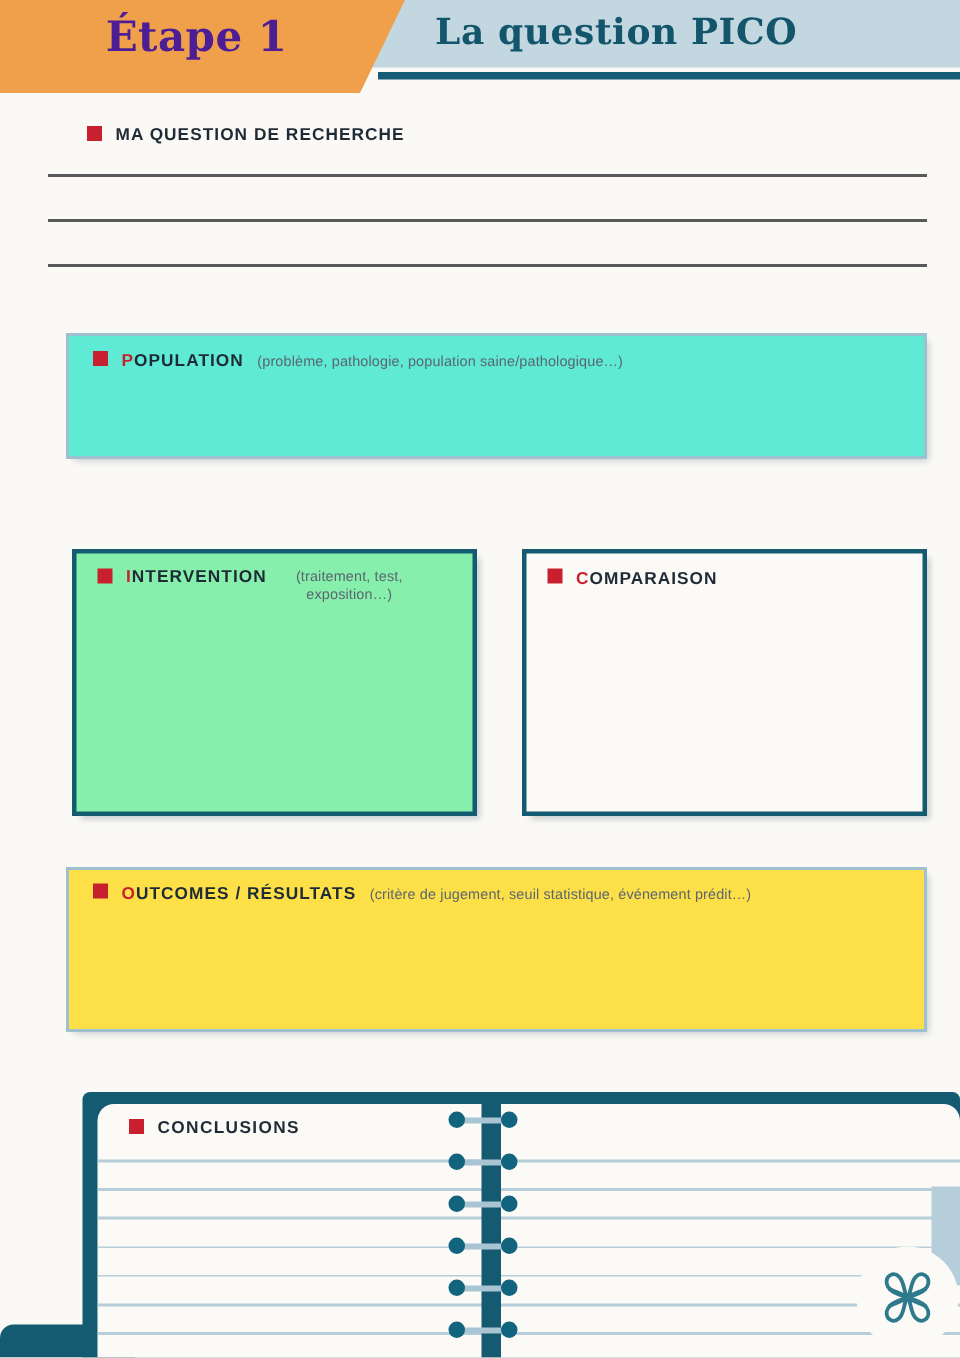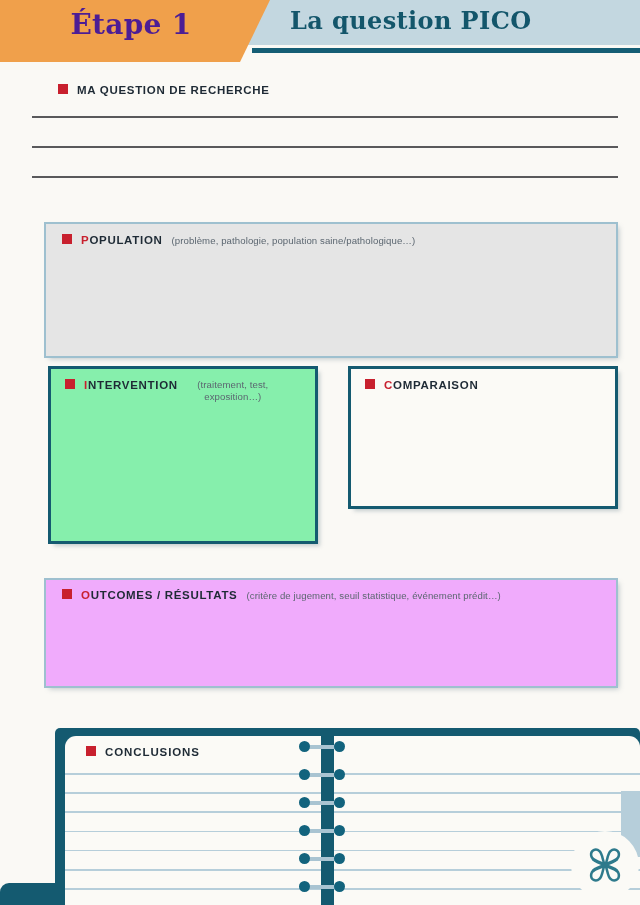--- a/index.html
+++ b/index.html
@@ -54,46 +54,46 @@
     line-height: 12px; font-weight: normal;
   }
 
   
   .q-label { position: absolute; left: 58px; top: 84px; }
   .q-lines { position: absolute; left: 32px; top: 116px; width: 586px; }
   .q-line { height: 2px; background: #59595B; margin-bottom: 28px; }
 
   
   .box-pop {
-    position: absolute; left: 44px; top: 222px; width: 574px; height: 136px;
-    background: #e5e5e5; border: 2px solid #9EC0CF;
+    position: absolute; left: 44px; top: 222px; width: 574px; height: 84px;
+    background: #5eead4; border: 2px solid #9EC0CF;
     box-shadow: 3px 3px 5px -2px rgba(120,140,150,.45);
   }
   .box-pop .lbl-row { position: absolute; left: 16px; top: 10px; align-items: baseline; }
 
   
   .box-int {
     position: absolute; left: 48px; top: 366px; width: 270px; height: 178px;
     background: #86efac; border: 3px solid #145A70;
     box-shadow: 4px 4px 4px -2px rgba(120,140,150,.40);
   }
   .box-int .lbl-row { position: absolute; left: 14px; top: 10px; align-items: flex-start; }
   .box-int .hint { text-align: center; display: block; width: 92px; }
 
   .box-cmp {
-    position: absolute; left: 348px; top: 366px; width: 270px; height: 143px;
+    position: absolute; left: 348px; top: 366px; width: 270px; height: 178px;
     background: #FBFAF6; border: 3px solid #145A70;
     box-shadow: 4px 4px 4px -2px rgba(120,140,150,.40);
   }
   .box-cmp .lbl-row { position: absolute; left: 14px; top: 10px; align-items: baseline; }
 
   
   .box-out {
     position: absolute; left: 44px; top: 578px; width: 574px; height: 110px;
-    background: #f0abfc; border: 2px solid #9EC0CF;
+    background: #fde047; border: 2px solid #9EC0CF;
     box-shadow: 3px 3px 5px -2px rgba(120,140,150,.45);
   }
   .box-out .lbl-row { position: absolute; left: 16px; top: 9px; align-items: baseline; }
 
   
   .notebook { position: absolute; left: 0px; top: 728px; width: 536px; height: 177px; }
   .nb-backtab {
     position: absolute; left: 0px; top: 155px; width: 90px; height: 22px;
     background: #145A70; border-radius: 9px 0 0 0;
   }

